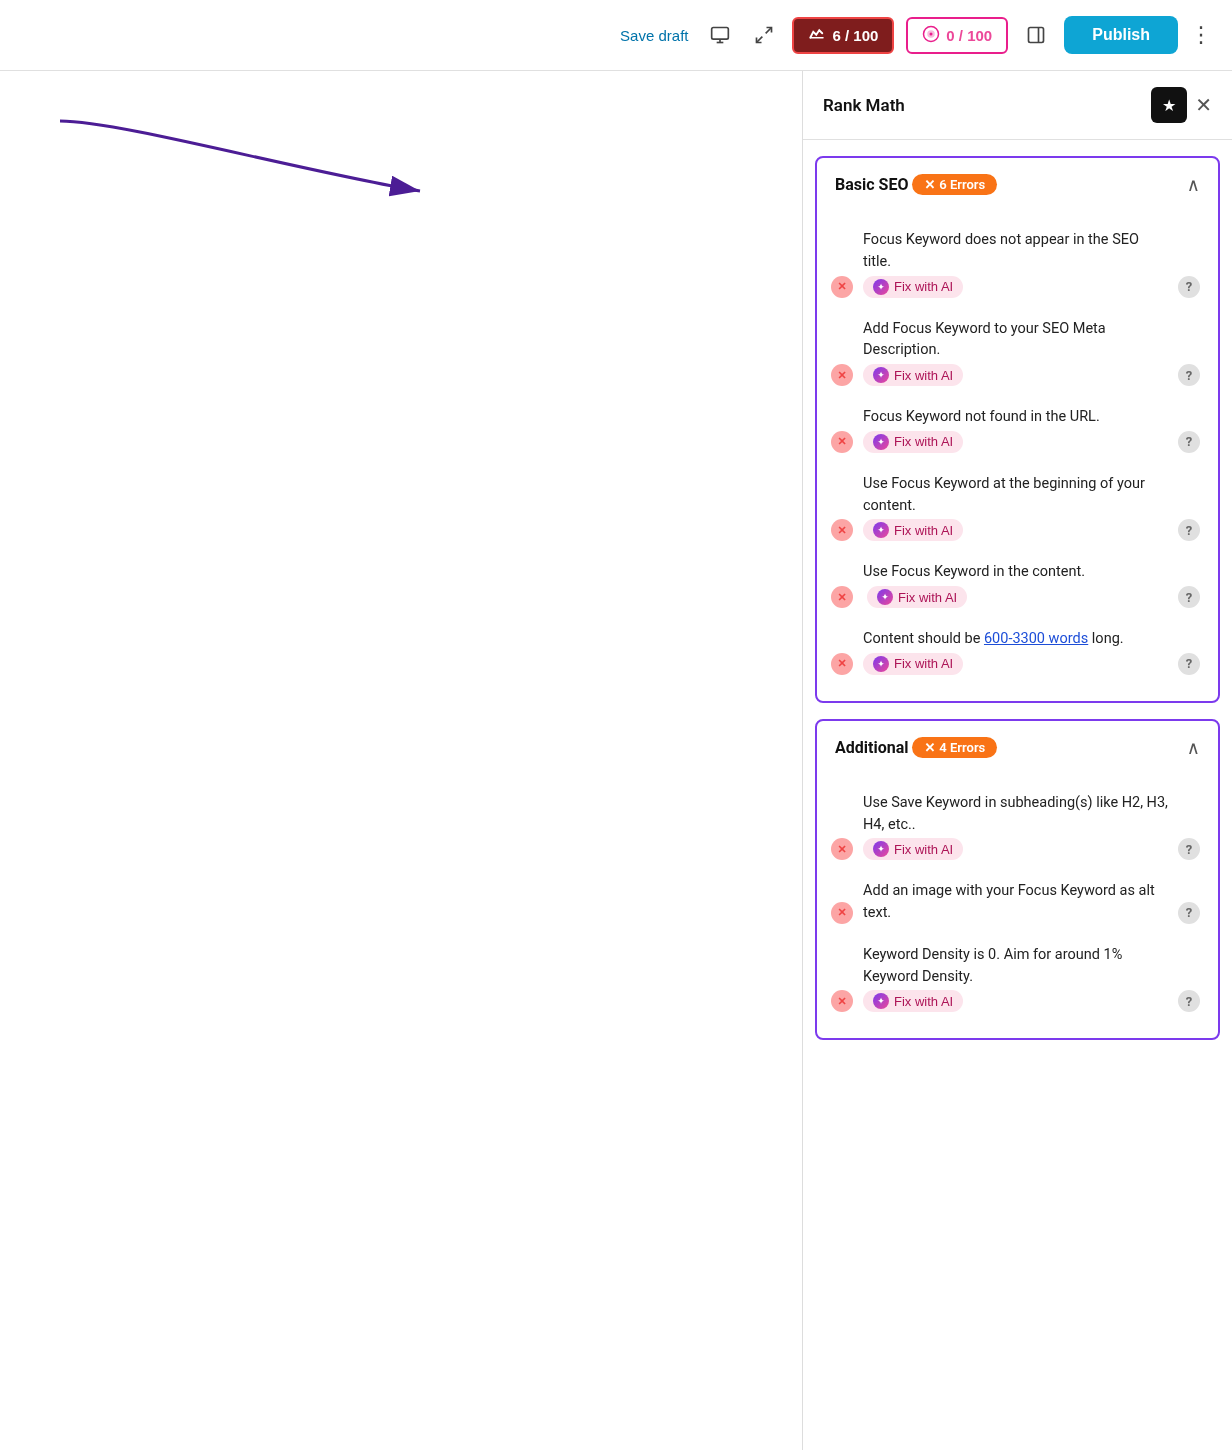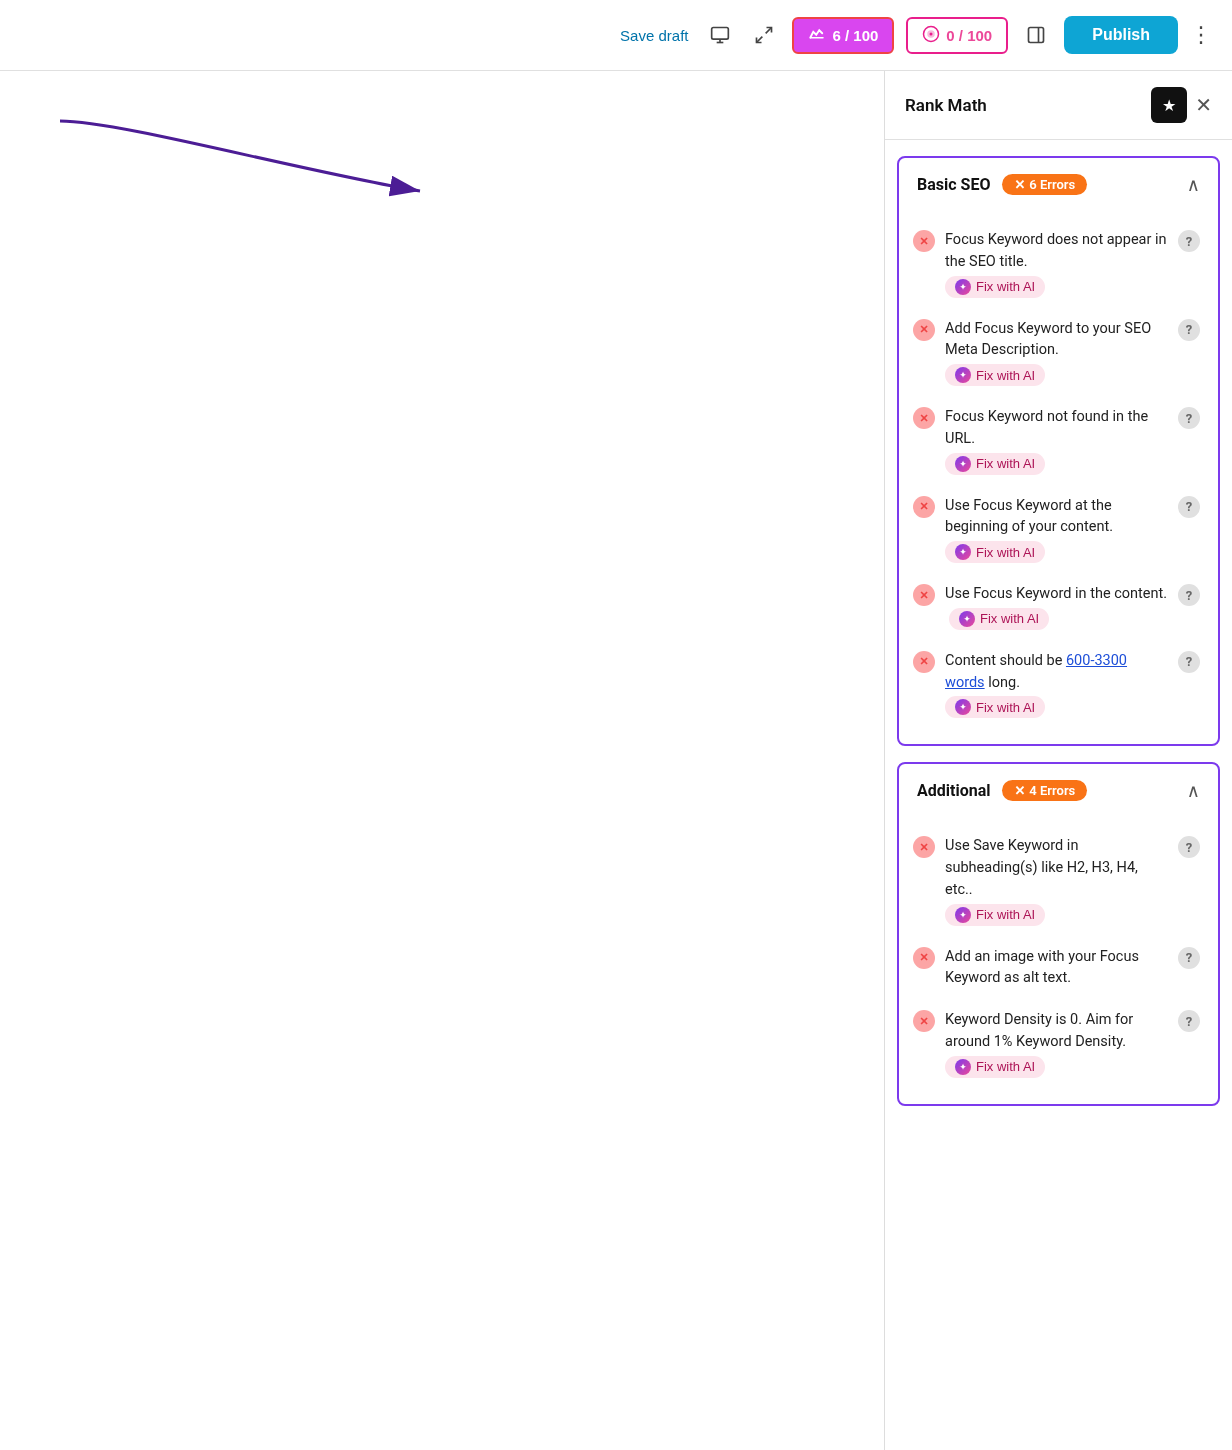--- a/index.html
+++ b/index.html
@@ -49,21 +49,21 @@
       align-items: center;
       gap: 6px;
       padding: 6px 14px;
       border-radius: 6px;
       font-size: 15px;
       font-weight: 700;
       cursor: pointer;
       border: 2px solid;
     }
     .score-badge-red {
-      background: #d946ef;
+      background: #7f1d1d;
       border-color: #ef4444;
       color: #fff;
     }
     .score-badge-pink {
       background: #fff;
       border-color: #e91e8c;
       color: #ec4899;
     }
 
     .publish-btn {
@@ -94,21 +94,21 @@
 
     
     .editor-area {
       flex: 1;
       background: #fff;
       position: relative;
     }
 
     
     .right-panel {
-      width: 348px;
+      width: 430px;
       border-left: 1px solid #ddd;
       background: #fff;
       display: flex;
       flex-direction: column;
     }
 
     
     .panel-header {
       display: flex;
       align-items: center;
@@ -165,21 +165,21 @@
     .section-header {
       display: flex;
       align-items: center;
       justify-content: space-between;
       padding: 16px 18px;
       cursor: pointer;
     }
     .section-title-area {
       display: flex;
       align-items: center;
-      gap: 12px;
+      gap: 4px;
     }
     .section-title {
       font-size: 16px;
       font-weight: 700;
       color: #111;
     }
     .errors-badge {
       background: #f97316;
       color: #fff;
       border-radius: 20px;
@@ -197,21 +197,21 @@
       color: #555;
       font-size: 18px;
     }
 
     
     .section-items {
       padding: 8px 0 16px 0;
     }
     .check-item {
       display: flex;
-      align-items: flex-start;
+      align-items: flex-end;
       padding: 10px 18px 10px 14px;
       gap: 10px;
     }
     .error-icon {
       width: 22px;
       height: 22px;
       border-radius: 50%;
       background: #fca5a5;
       display: flex;
       align-items: center;

